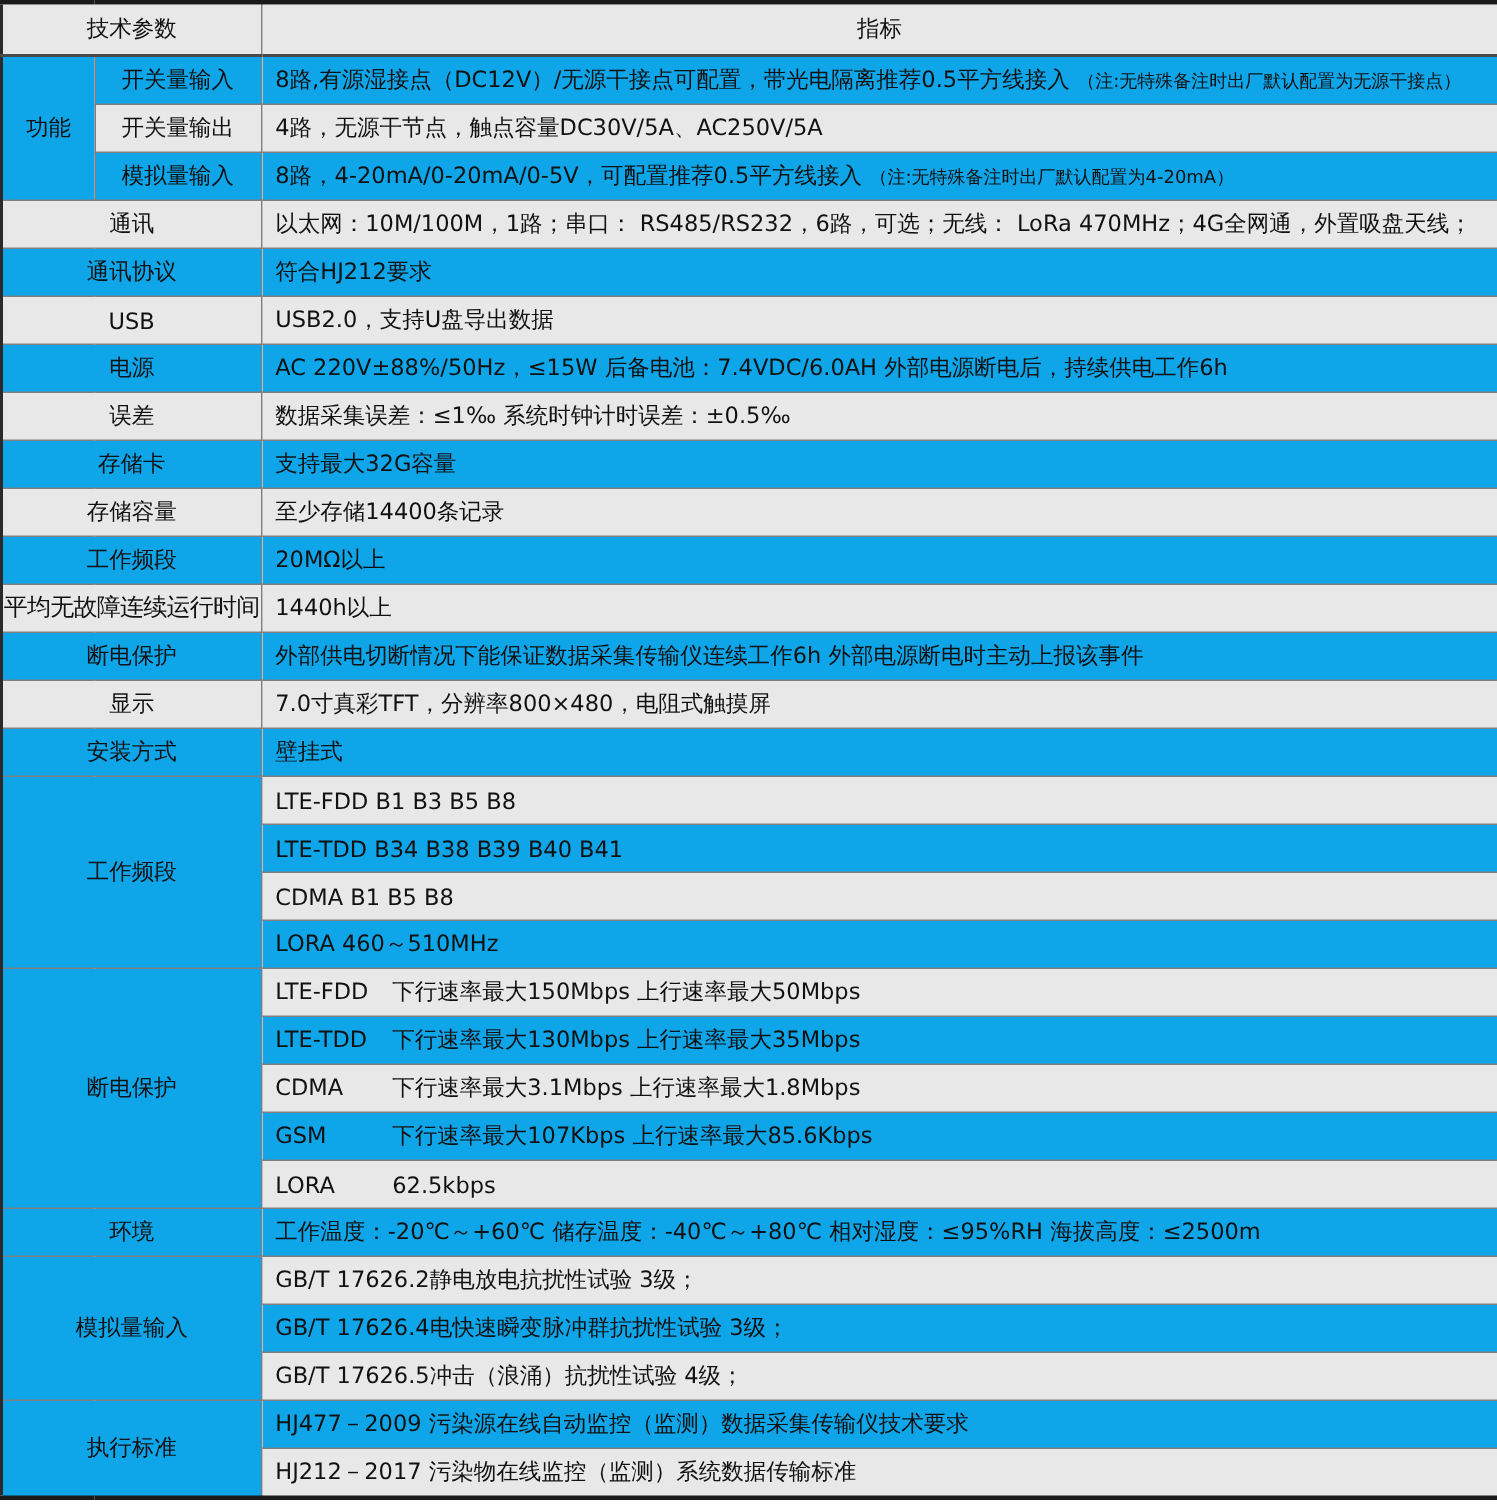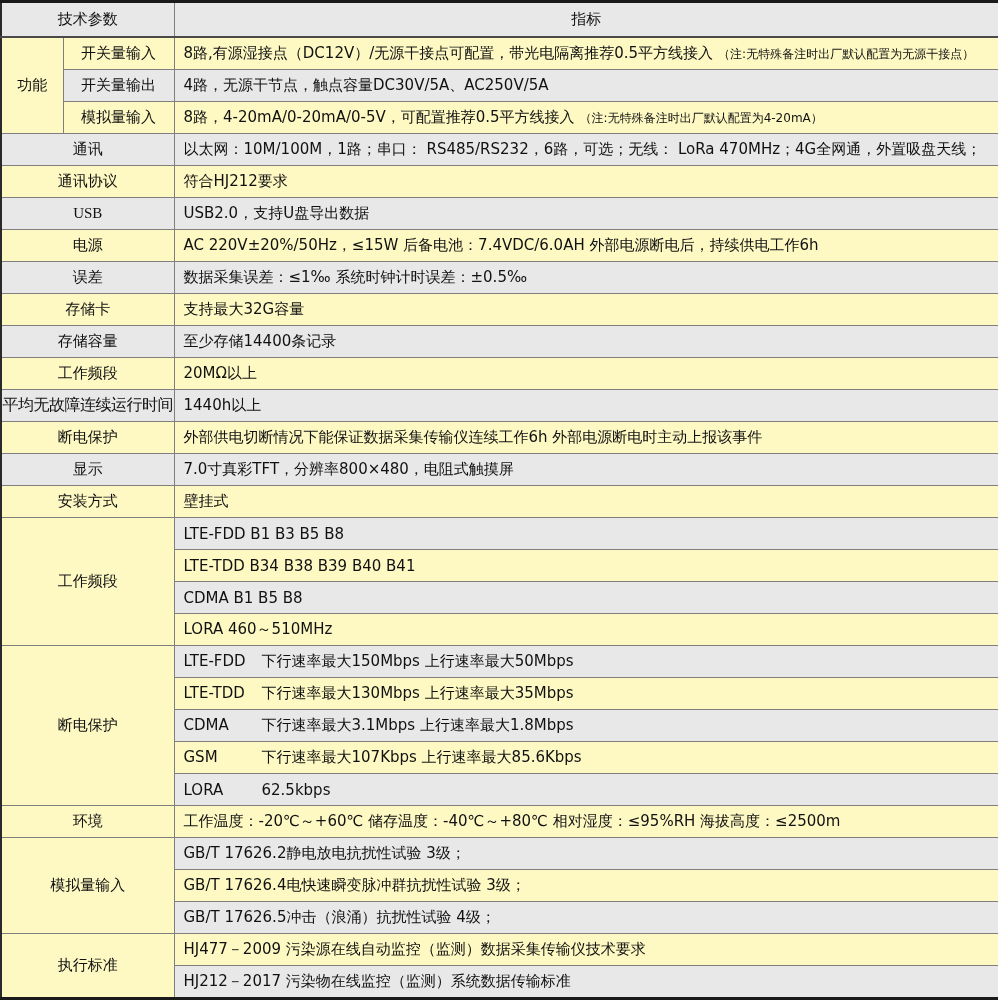--- a/index.html
+++ b/index.html
@@ -18,24 +18,24 @@
   }
   td{
     border:1px solid #7f7f7f;
     height:31px;
     padding:0;
     overflow:hidden;
     white-space:nowrap;
     vertical-align:middle;
   }
   tr.hdr td{height:33px;border-bottom:2px solid #4a4a4a;}
-  .lab{text-align:center;font-family:Liberation Serif, serif;}
+  .lab{text-align:center;}
   .val{text-align:left;padding:0 9px;}
   .g{background:#e8e8e8;}
-  .w{background:#fef9c3;}
+  .w{background:#0ea5e9;}
   .note{font-size:12px;margin-left:5px;}
   .tight{font-size:16px;letter-spacing:-0.5px;}
   .tech{display:inline-block;width:78px;}
 </style>
 </head>
 <body>
 
 <div class="page">
 <table class="spec">
   <colgroup>
@@ -71,21 +71,21 @@
   <tr>
     <td colspan="2" class="lab w">通讯协议</td>
     <td class="val w">符合HJ212要求</td>
   </tr>
   <tr>
     <td colspan="2" class="lab g">USB</td>
     <td class="val g">USB2.0，支持U盘导出数据</td>
   </tr>
   <tr>
     <td colspan="2" class="lab w">电源</td>
-    <td class="val w">AC 220V±20%/50Hz，≤15W 后备电池：7.4VDC/6.0AH 外部电源断电后，持续供电工作6h</td>
+    <td class="val w">AC 220V±88%/50Hz，≤15W 后备电池：7.4VDC/6.0AH 外部电源断电后，持续供电工作6h</td>
   </tr>
   <tr>
     <td colspan="2" class="lab g">误差</td>
     <td class="val g">数据采集误差：≤1‰ 系统时钟计时误差：±0.5‰</td>
   </tr>
   <tr>
     <td colspan="2" class="lab w">存储卡</td>
     <td class="val w">支持最大32G容量</td>
   </tr>
   <tr>

